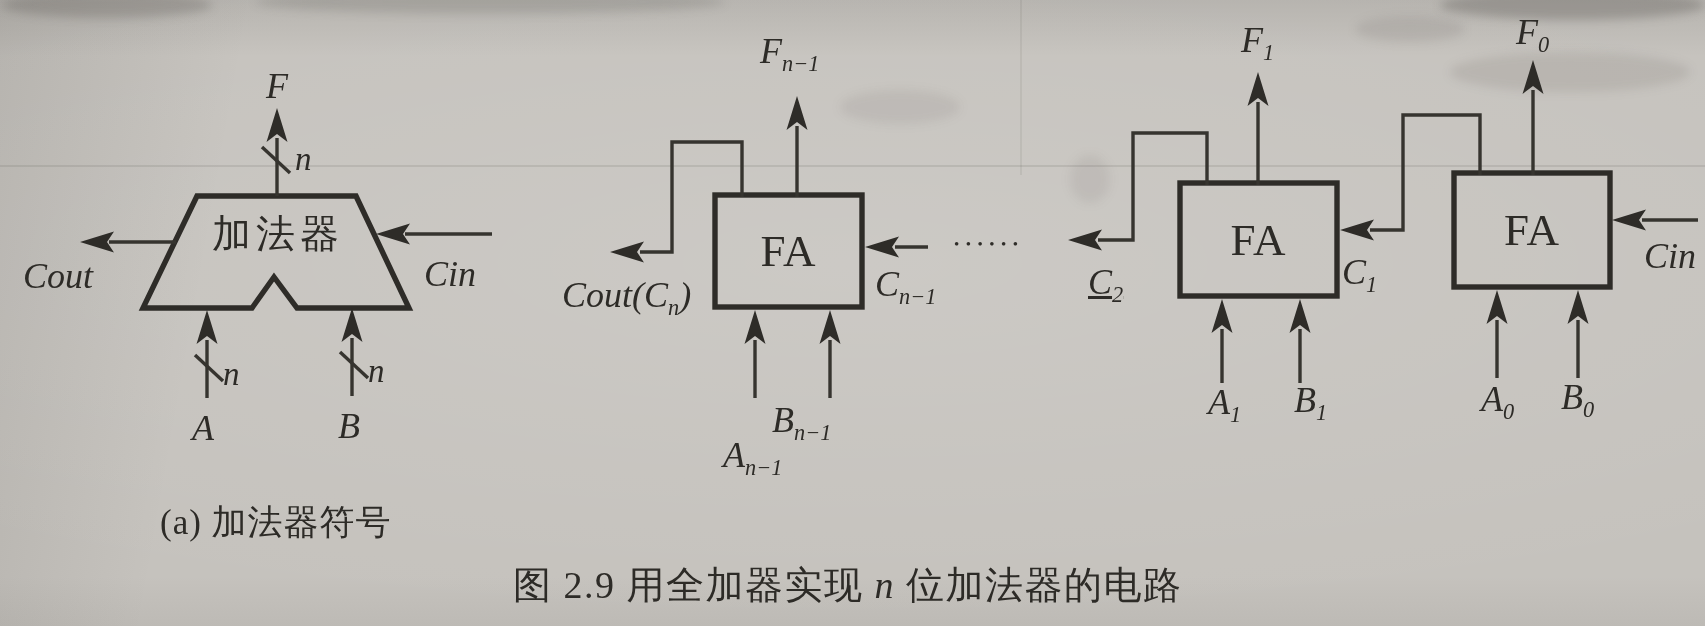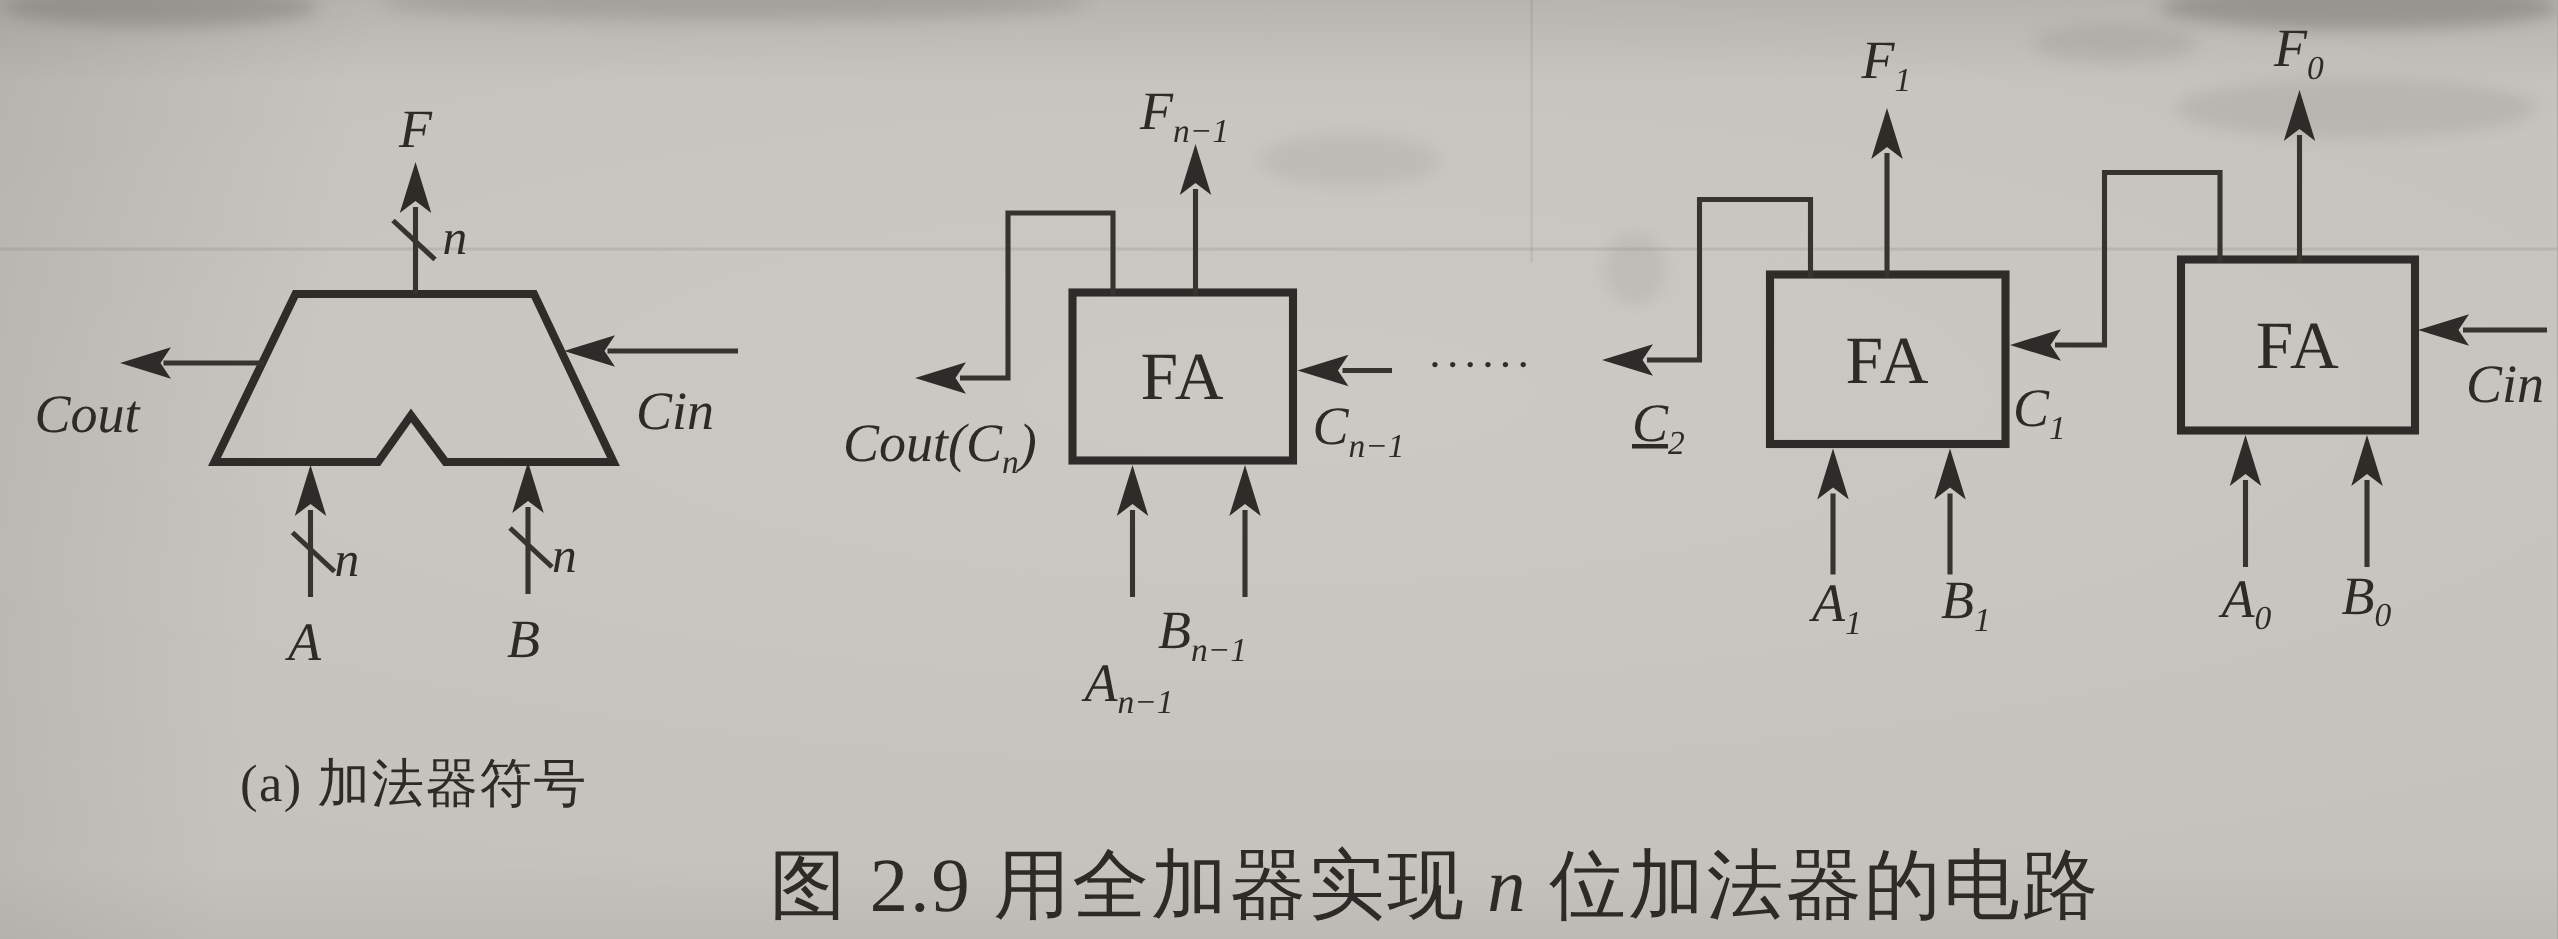--- a/index.html
+++ b/index.html
@@ -20,21 +20,21 @@
   svg{position:absolute;left:0;top:0;}
   .wire{stroke:#36342f;stroke-width:3.4;fill:none;}
   .thick{stroke:#2e2c28;stroke-width:5.4;fill:none;stroke-linejoin:miter;}
   .head{fill:#2e2c28;stroke:none;}
   .lbl{position:absolute;white-space:nowrap;line-height:1;}
   .var{font-style:italic;font-size:36px;}
   .var sub{font-size:0.62em;font-style:italic;vertical-align:-0.38em;letter-spacing:0;}
   .chip{font-style:normal;font-size:45px;letter-spacing:1px;}
   .cjk{font-style:normal;font-size:35px;letter-spacing:1px;}
   .blockname{font-style:normal;font-size:39px;letter-spacing:5px;}
-  .figcap{font-style:normal;font-size:51px;letter-spacing:1.5px;}
+  .figcap{font-style:normal;font-size:38px;letter-spacing:1.5px;}
   .figcap .ivar{font-style:italic;}
   .dots{font-size:15px;letter-spacing:6.5px;font-style:normal;color:#2f2d29;}
   .busn{font-size:33px;}
   .smudge{position:absolute;border-radius:50%;filter:blur(5px);pointer-events:none;}
   .crease{position:absolute;background:rgba(80,76,70,0.13);pointer-events:none;}
   .center{text-align:center;}
 </style>
 </head>
 <body>
 
@@ -104,27 +104,28 @@
     <line class="wire" x1="1497" y1="320" x2="1497" y2="378"></line>
     <polygon class="head" points="1497,290 1507.5,324 1497,316 1486.5,324"></polygon>
     <line class="wire" x1="1578" y1="320" x2="1578" y2="378"></line>
     <polygon class="head" points="1578,290 1588.5,324 1578,316 1567.5,324"></polygon>
   </svg>
 
   <div class="lbl var" style="left:266px;top:68px;"><span>F</span></div>
   <div class="lbl var busn" style="left:295px;top:143px;"><span>n</span></div>
   <div class="lbl var" style="left:23px;top:258px;"><span>Cout</span></div>
   <div class="lbl var" style="left:424px;top:256px;"><span>Cin</span></div>
+  <div class="lbl blockname center" style="left:198px;top:214px;width:160px;"><span>加法器</span></div>
   <div class="lbl var busn" style="left:223px;top:358px;"><span>n</span></div>
   <div class="lbl var busn" style="left:368px;top:355px;"><span>n</span></div>
   <div class="lbl var" style="left:192px;top:410px;"><span>A</span></div>
   <div class="lbl var" style="left:338px;top:408px;"><span>B</span></div>
   <div class="lbl cjk" style="left:160px;top:505px;"><span>(a) 加法器符号</span></div>
 
-  <div class="lbl var" style="left:760px;top:56px;"><span>F</span><sub>n−1</sub></div>
+  <div class="lbl var" style="left:760px;top:33px;"><span>F</span><sub>n−1</sub></div>
   <div class="lbl chip center" style="left:715px;top:229px;width:147px;"><span>FA</span></div>
   <div class="lbl var" style="left:562px;top:277px;"><span>Cout(C</span><sub>n</sub><span>)</span></div>
   <div class="lbl var" style="left:875px;top:266px;"><span>C</span><sub>n−1</sub></div>
   <div class="lbl var" style="left:723px;top:402px;margin-top:35px;"><span>A</span><sub>n−1</sub></div>
   <div class="lbl var" style="left:772px;top:402px;"><span>B</span><sub>n−1</sub></div>
   <div class="lbl dots" style="left:954px;top:237px;"><span>••••••</span></div>
 
   <div class="lbl var" style="left:1241px;top:22px;"><span>F</span><sub>1</sub></div>
   <div class="lbl chip center" style="left:1180px;top:218px;width:157px;"><span>FA</span></div>
   <div class="lbl var" style="left:1088px;top:264px;text-decoration:underline;"><span>C</span><sub>2</sub></div>

